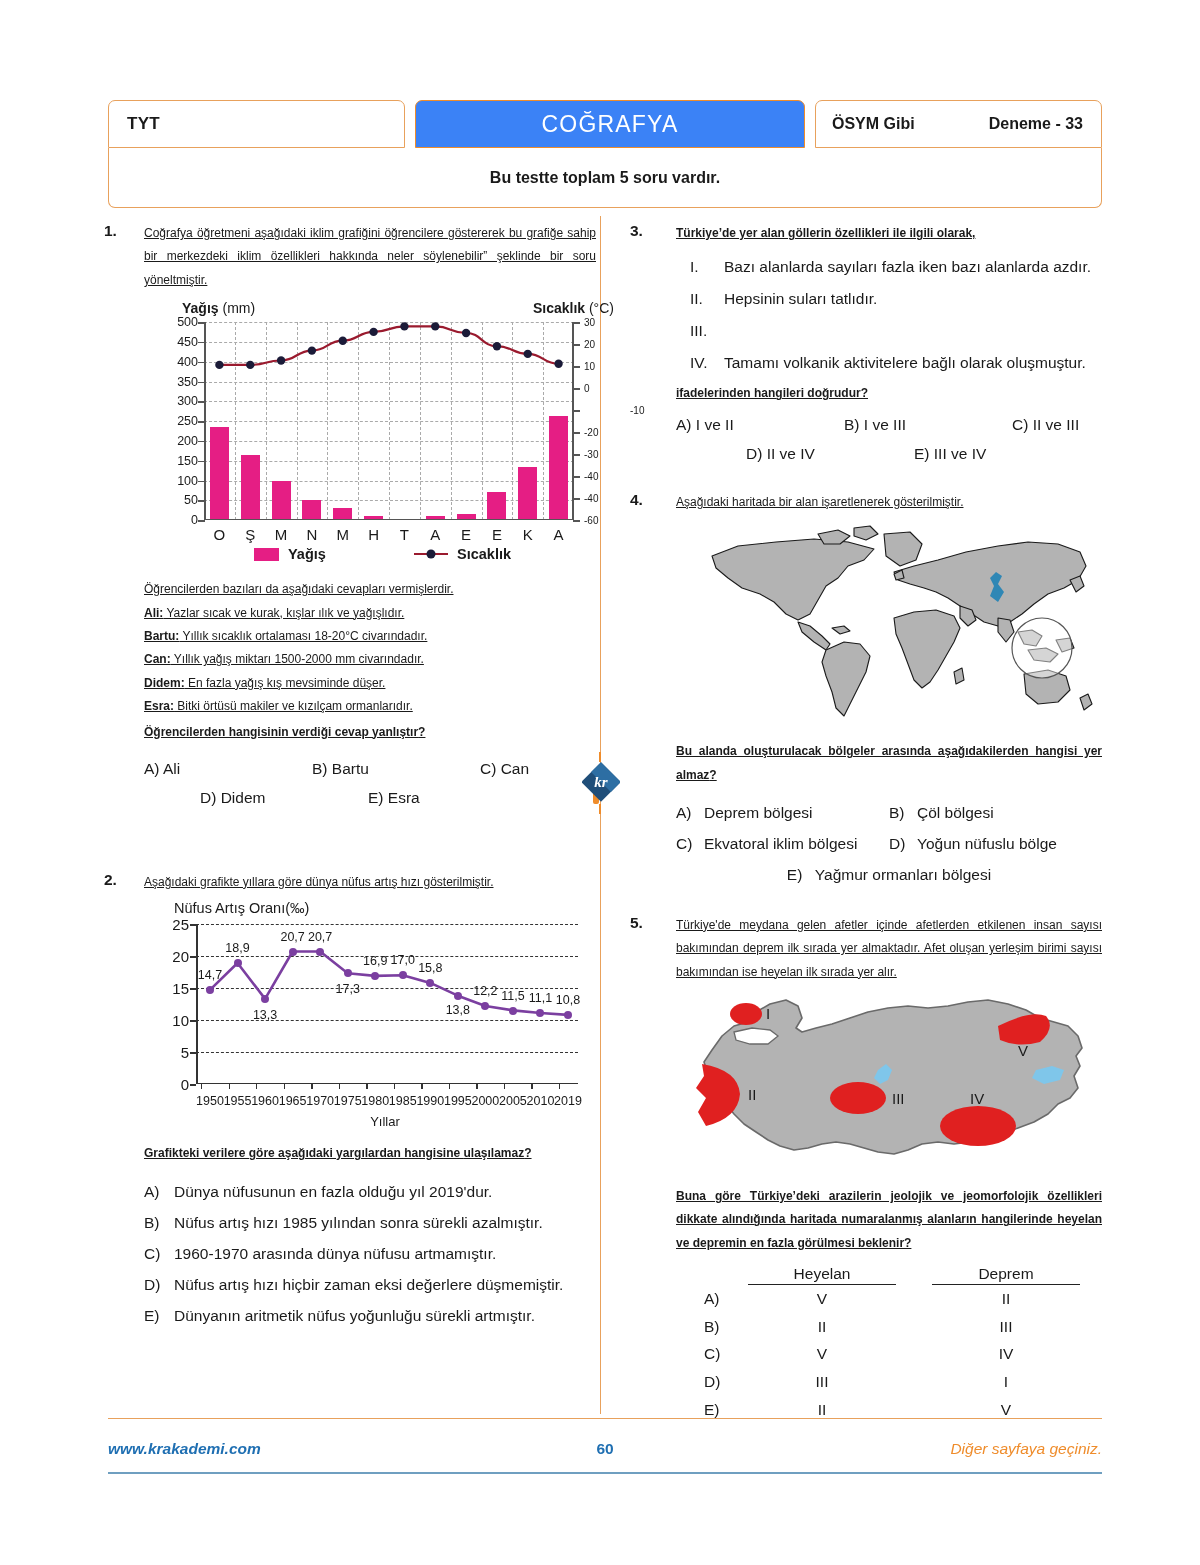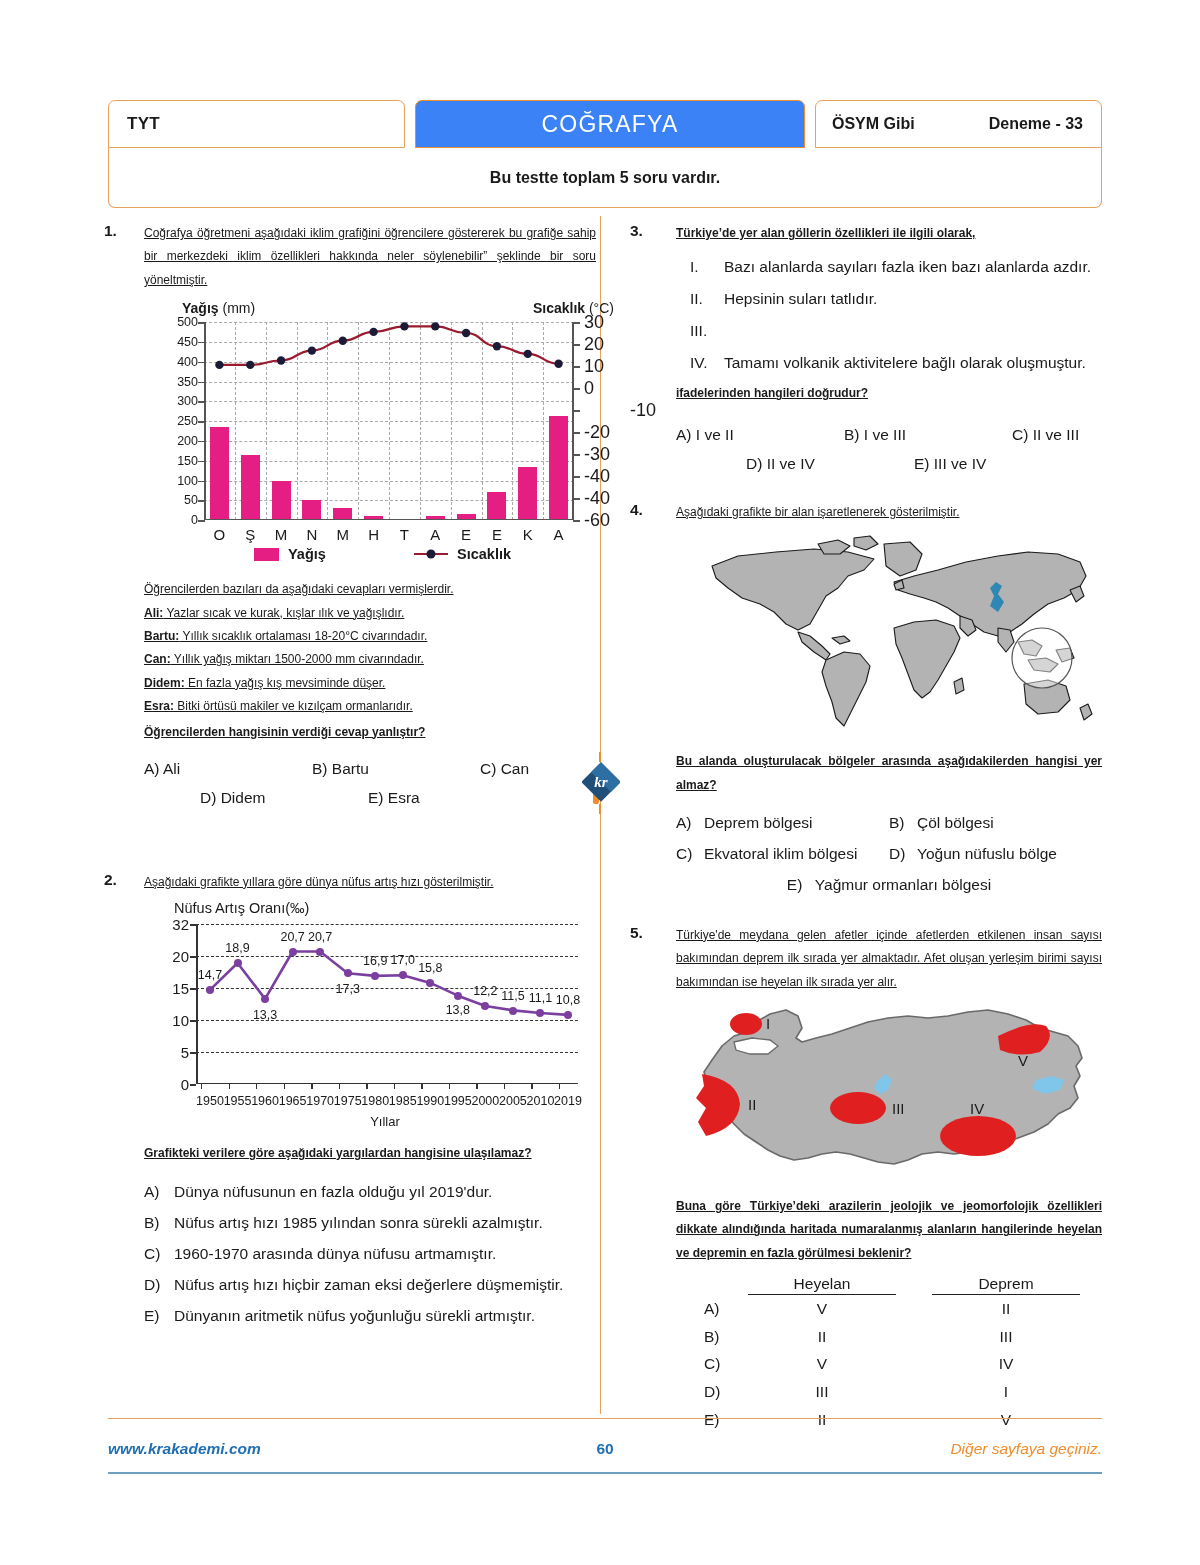--- a/index.html
+++ b/index.html
@@ -99,21 +99,21 @@
   .cl-lbl-l b { font-weight:bold; }
   .cl-lbl-r { position:absolute; right:2px; top:0; font-size:14px; }
   .cl-lbl-r b { font-weight:bold; }
   .cl-plot { position:absolute; left:40px; top:22px; width:370px; height:198px; }
   .cl-ytick {
     position:absolute; right:calc(100% + 6px); transform:translateY(-50%);
     font-size:12.5px; white-space:nowrap;
   }
   .cl-ytick-r {
     position:absolute; left:calc(100% + 10px); transform:translateY(-50%);
-    font-size:18px; white-space:nowrap;
+    font-size:10px; white-space:nowrap;
   }
   .cl-gl-h { position:absolute; left:0; width:100%; height:0; border-top:1px dashed #aaa; }
   .cl-gl-v { position:absolute; top:0; height:100%; width:0; border-left:1px dashed #aaa; }
   .cl-axis-l { position:absolute; left:0; top:0; width:1.6px; height:100%; background:#555; }
   .cl-axis-r { position:absolute; right:0; top:0; width:1.6px; height:100%; background:#555; }
   .cl-axis-b { position:absolute; left:0; bottom:0; width:100%; height:1.6px; background:#555; }
   .cl-tk-l { position:absolute; left:-6px; width:7px; height:1.5px; background:#555; }
   .cl-tk-r { position:absolute; right:-6px; width:7px; height:1.5px; background:#555; }
   .cl-bar { position:absolute; bottom:0; background:#e51e84; width:19px; }
   .cl-month {
@@ -404,21 +404,21 @@
               <div class="pop-tky" style="top: 96px;"></div>
               <div class="pop-ytick" style="top: 96px;">10</div>
               <div class="pop-gl" style="top: 64px;"></div>
               <div class="pop-tky" style="top: 64px;"></div>
               <div class="pop-ytick" style="top: 64px;">15</div>
               <div class="pop-gl" style="top: 32px;"></div>
               <div class="pop-tky" style="top: 32px;"></div>
               <div class="pop-ytick" style="top: 32px;">20</div>
               <div class="pop-gl" style="top: 0px;"></div>
               <div class="pop-tky" style="top: 0px;"></div>
-              <div class="pop-ytick" style="top: 0px;">32</div>
+              <div class="pop-ytick" style="top: 0px;">25</div>
               <svg width="382" height="160" style="position: absolute; left: 0px; top: 0px;">
                 <path d="M14,65.92 L41.53846153846154,39.04000000000002 L69.07692307692308,74.88 L96.61538461538461,27.52000000000001 L124.15384615384616,27.52000000000001 L151.69230769230768,49.27999999999999 L179.23076923076923,51.84 L206.76923076923077,51.19999999999999 L234.30769230769232,58.879999999999995 L261.8461538461538,71.67999999999999 L289.38461538461536,81.92 L316.9230769230769,86.39999999999999 L344.46153846153845,88.96 L372,90.88" fill="none" stroke="#7b3fa0" stroke-width="2.6" stroke-linejoin="round"></path>
               </svg>
               <div class="pop-dot" style="left: 14px; top: 65.92px; background: rgb(123, 63, 160);"></div>
               <div class="pop-dot" style="left: 41.5385px; top: 39.04px; background: rgb(123, 63, 160);"></div>
               <div class="pop-dot" style="left: 69.0769px; top: 74.88px; background: rgb(123, 63, 160);"></div>
               <div class="pop-dot" style="left: 96.6154px; top: 27.52px; background: rgb(123, 63, 160);"></div>
               <div class="pop-dot" style="left: 124.154px; top: 27.52px; background: rgb(123, 63, 160);"></div>
               <div class="pop-dot" style="left: 151.692px; top: 49.28px; background: rgb(123, 63, 160);"></div>
               <div class="pop-dot" style="left: 179.231px; top: 51.84px; background: rgb(123, 63, 160);"></div>
@@ -524,21 +524,21 @@
             </div>
             <div class="roman-item">
               <span class="rn">III.</span>
             </div>
             <div class="roman-item">
               <span class="rn">IV.</span>
               <span>Tamamı volkanik aktivitelere bağlı olarak oluşmuştur.</span>
             </div>
           </div>
         <div class="stem bold" style="margin-top:4px">ifadelerinden hangileri doğrudur?</div>
-        <div class="opts" style="margin-top:14px">
+        <div class="opts" style="margin-top:4px">
           <div class="opt-row opt-3">
             <div class="opt">
               <span>A)</span>
               <span>I ve II</span>
             </div>
             <div class="opt">
               <span>B)</span>
               <span>I ve III</span>
             </div>
             <div class="opt">
@@ -556,21 +556,21 @@
               <span>III ve IV</span>
             </div>
           </div>
         </div>
       </div>
     </div>
 
     <div class="q" style="margin-top:22px">
       <div class="qnum">4.</div>
       <div class="qbody tight">
-        <div class="stem">Aşağıdaki grafikte bir alan işaretlenerek gösterilmiştir.</div>
+        <div class="stem">Aşağıdaki haritada bir alan işaretlenerek gösterilmiştir.</div>
 
         <div class="worldmap">
           <svg width="400" height="212" viewBox="0 0 400 212">
             <g fill="#b3b3b3" stroke="#1a1a1a" stroke-width="1.1" stroke-linejoin="round">
 
               <path d="M14 34 L40 24 L78 20 L116 17 L150 20 L176 27 L166 38 L150 44 L140 56 L128 64 L120 78 L112 92 L100 98 L88 92 L76 80 L62 72 L44 66 L30 56 L18 46 Z"></path>
 
               <path d="M186 12 L212 10 L224 22 L218 38 L202 44 L188 34 Z"></path>
 
               <path d="M120 12 L140 8 L152 14 L142 22 L126 22 Z"></path>

